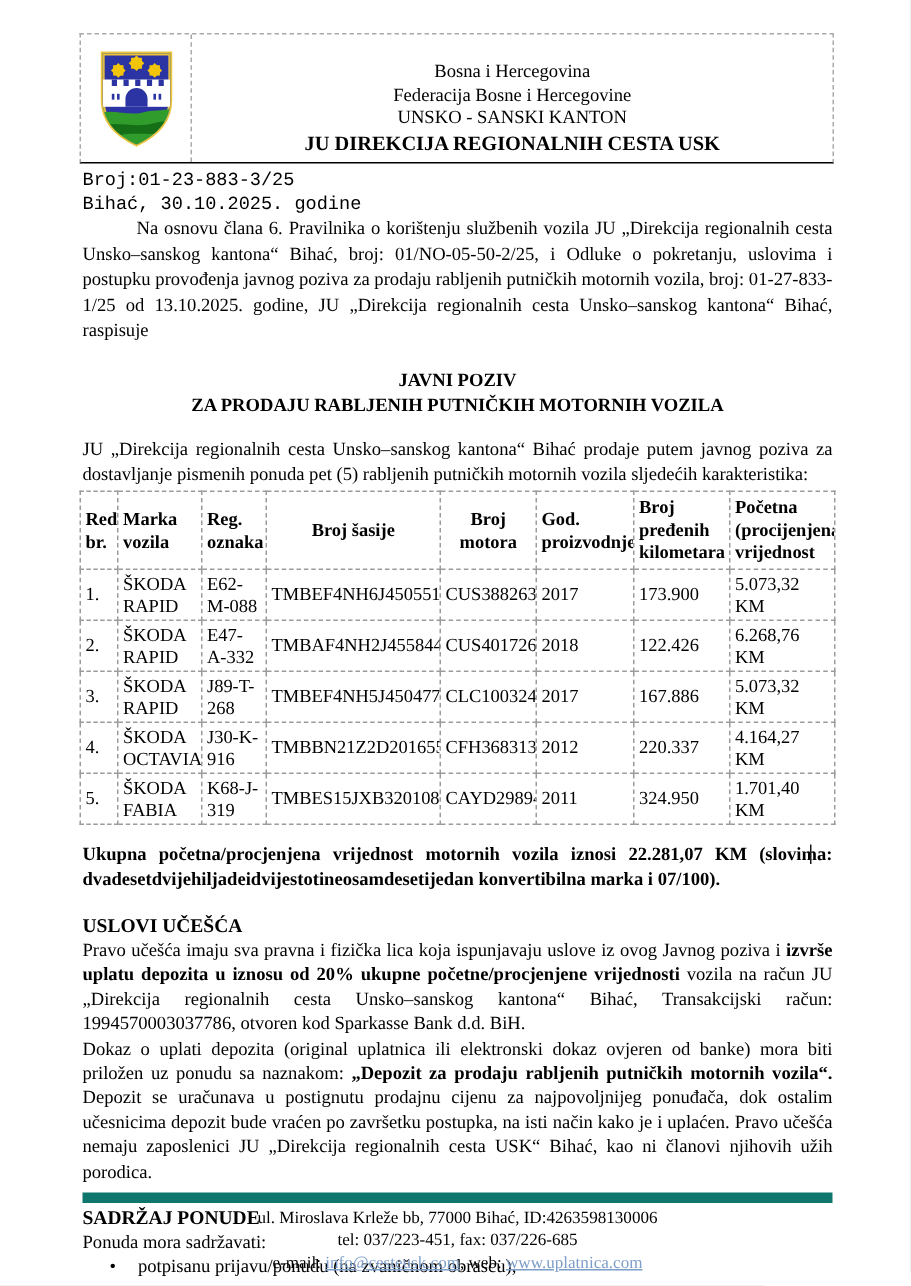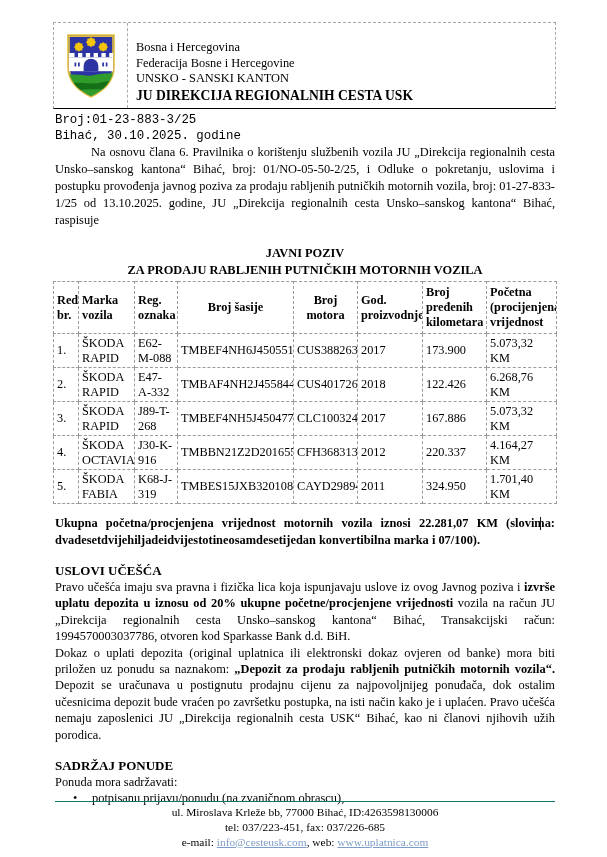--- a/index.html
+++ b/index.html
@@ -7,21 +7,21 @@
   .page {
     width:607px; height:857px; background:#ffffff; position:relative;
     font-family:"Liberation Serif", serif; font-size:12.4px; color:#000;
     margin:0 auto; overflow:hidden;
   }
   .content { padding:22px 52px 0 55px; }
 
   
   .letterhead { display:flex; border:1px dashed #a9a9a9; border-bottom:1.5px solid #000; margin-left:-2px; margin-right:-1px; }
   .logo-cell { width:74px; border-right:1px dashed #a9a9a9; display:flex; align-items:center; justify-content:center; padding:4px 2px; }
-  .org-cell { flex:1; padding:17px 8px 5px; line-height:15.5px; }
+  .org-cell { flex:1; text-align:center; padding:17px 8px 5px; line-height:15.5px; }
   .org-name { font-weight:bold; font-size:13.6px; margin-top:1px; }
 
   .ref-block { margin-top:3px; line-height:16px;font-family:Liberation Mono, monospace; }
 
   p.justify { text-align:justify; }
   .intro-par { text-indent:36px; line-height:17px; }
   .doc-title { margin-top:16px; text-align:center; font-weight:bold; line-height:16.5px; }
   .table-intro { margin-top:13px; line-height:16.5px; }
 
   table.vehicles { border-collapse:collapse; table-layout:fixed; width:503px; margin-left:-2px; margin-top:3px; }
@@ -39,21 +39,21 @@
   .text-cursor { position:absolute; left:485px; top:2px; width:1px; height:13px; background:#1a1a1a; }
 
   h3.section-heading { margin-top:15px; font-size:13px; font-weight:bold; }
   p.body-par { line-height:16.4px; }
   .b { font-weight:bold; }
 
   ul.bullets { margin:0; padding-left:37px; list-style:none; line-height:16.8px; }
   ul.bullets li { position:relative; }
   ul.bullets li::before { content:"\2022"; position:absolute; left:-19px; top:0; }
 
-  .footer { position:absolute; left:55px; right:52px; bottom:7px; border-top:1px solid #0f766e;
+  .footer { position:absolute; left:55px; right:52px; bottom:7px; border-top:7px solid #0f766e;
             text-align:center; font-size:11.4px; line-height:15px; padding-top:3px; }
   .footer a { color:#7d9dc9; text-decoration:underline; cursor:pointer; }
 </style>
 </head>
 <body>
 
 <div class="page">
   <div class="content">
 
     <div class="letterhead">
@@ -113,20 +113,21 @@
       <div>Bihać, 30.10.2025. godine</div>
     </div>
 
     <p class="justify intro-par">Na osnovu člana 6. Pravilnika o korištenju službenih vozila JU „Direkcija regionalnih cesta Unsko–sanskog kantona“ Bihać, broj: 01/NO-05-50-2/25, i Odluke o pokretanju, uslovima i postupku provođenja javnog poziva za prodaju rabljenih putničkih motornih vozila, broj: 01-27-833-1/25 od 13.10.2025. godine, JU „Direkcija regionalnih cesta Unsko–sanskog kantona“ Bihać, raspisuje</p>
 
     <div class="doc-title">
       <div>JAVNI POZIV</div>
       <div>ZA PRODAJU RABLJENIH PUTNIČKIH MOTORNIH VOZILA</div>
     </div>
 
+    <p class="justify table-intro">JU „Direkcija regionalnih cesta Unsko–sanskog kantona“ Bihać prodaje putem javnog poziva za dostavljanje pismenih ponuda pet (5) rabljenih putničkih motornih vozila sljedećih karakteristika:</p>
 
     <table class="vehicles">
       <colgroup>
         <col class="c1">
           <col class="c2">
           <col class="c3">
           <col class="c4">
         <col class="c5">
           <col class="c6">
           <col class="c7">

